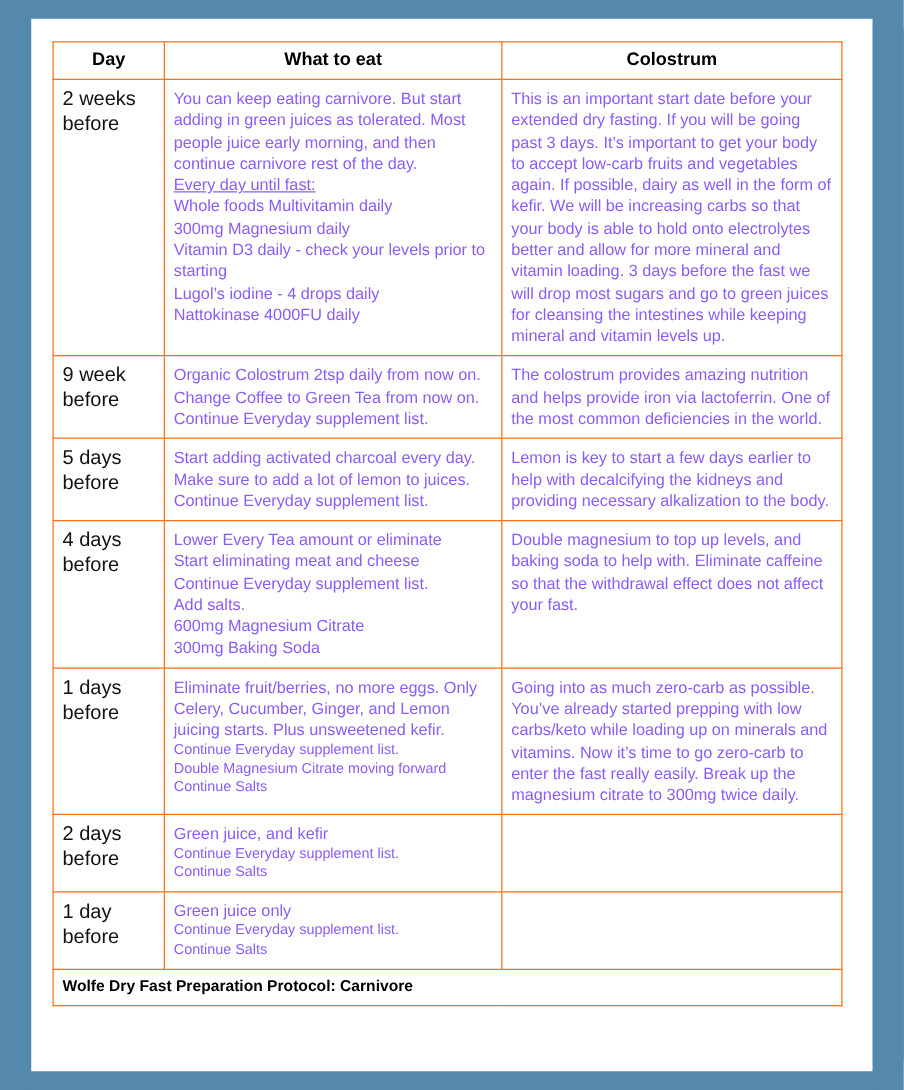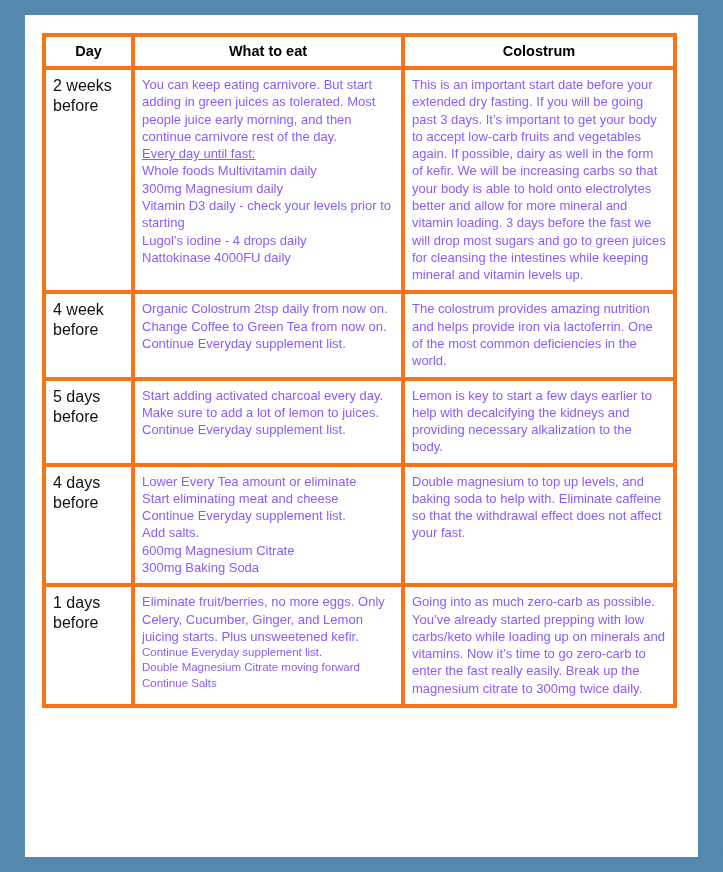--- a/index.html
+++ b/index.html
@@ -33,21 +33,21 @@
   }
   #protocol-table {
     position: absolute;
     left: 17px;
     top: 18px;
     width: 631px;
     border-collapse: collapse;
     table-layout: fixed;
   }
   #protocol-table td, #protocol-table th {
-    border: 4px solid #f97316;
+    border: 1px solid #f97316;
     vertical-align: top;
     padding: 6px 7px 7px 7px;
     box-sizing: border-box;
   }
   col.c-day   { width: 89px; }
   col.c-eat   { width: 270px; }
   col.c-reason{ width: 272px; }
 
   thead th {
     text-align: center;
@@ -124,21 +124,21 @@
               <span class="line">Lugol’s iodine - 4 drops daily</span>
               <span class="line">Nattokinase 4000FU daily</span>
             </p>
           </td>
           <td class="reason-cell">
             <p class="para">This is an important start date before your extended dry fasting. If you will be going past 3 days. It’s important to get your body to accept low-carb fruits and vegetables again. If possible, dairy as well in the form of kefir. We will be increasing carbs so that your body is able to hold onto electrolytes better and allow for more mineral and vitamin loading. 3 days before the fast we will drop most sugars and go to green juices for cleansing the intestines while keeping mineral and vitamin levels up.</p>
           </td>
         </tr>
 
         <tr>
-          <td class="day-cell">4 week before</td>
+          <td class="day-cell">9 week before</td>
           <td class="eat-cell">
             <p class="para">
               <span class="line">Organic Colostrum 2tsp daily from now on.</span>
               <span class="line">Change Coffee to Green Tea from now on.</span>
               <span class="line">Continue Everyday supplement list.</span>
             </p>
           </td>
           <td class="reason-cell">
             <p class="para">The colostrum provides amazing nutrition and helps provide iron via lactoferrin. One of the most common deficiencies in the world.</p>
           </td>
@@ -183,20 +183,49 @@
               <span class="line">Continue Everyday supplement list.</span>
               <span class="line">Double Magnesium Citrate moving forward</span>
               <span class="line">Continue Salts</span>
             </p>
           </td>
           <td class="reason-cell">
             <p class="para">Going into as much zero-carb as possible. You’ve already started prepping with low carbs/keto while loading up on minerals and vitamins. Now it’s time to go zero-carb to enter the fast really easily. Break up the magnesium citrate to 300mg twice daily.</p>
           </td>
         </tr>
 
-
-
+        <tr>
+          <td class="day-cell">2 days before</td>
+          <td class="eat-cell">
+            <p class="para">Green juice, and kefir</p>
+            <p class="para small">
+              <span class="line">Continue Everyday supplement list.</span>
+              <span class="line">Continue Salts</span>
+            </p>
+          </td>
+          <td class="reason-cell">
+            <p class="para"></p>
+          </td>
+        </tr>
+
+        <tr>
+          <td class="day-cell">1 day before</td>
+          <td class="eat-cell">
+            <p class="para">Green juice only</p>
+            <p class="para small">
+              <span class="line">Continue Everyday supplement list.</span>
+              <span class="line">Continue Salts</span>
+            </p>
+          </td>
+          <td class="reason-cell">
+            <p class="para"></p>
+          </td>
+        </tr>
+
+        <tr class="footer-row">
+          <td colspan="3">Wolfe Dry Fast Preparation Protocol: Carnivore</td>
+        </tr>
 
       </tbody>
     </table>
 
   </div>
 </div>
 
 </body></html>

